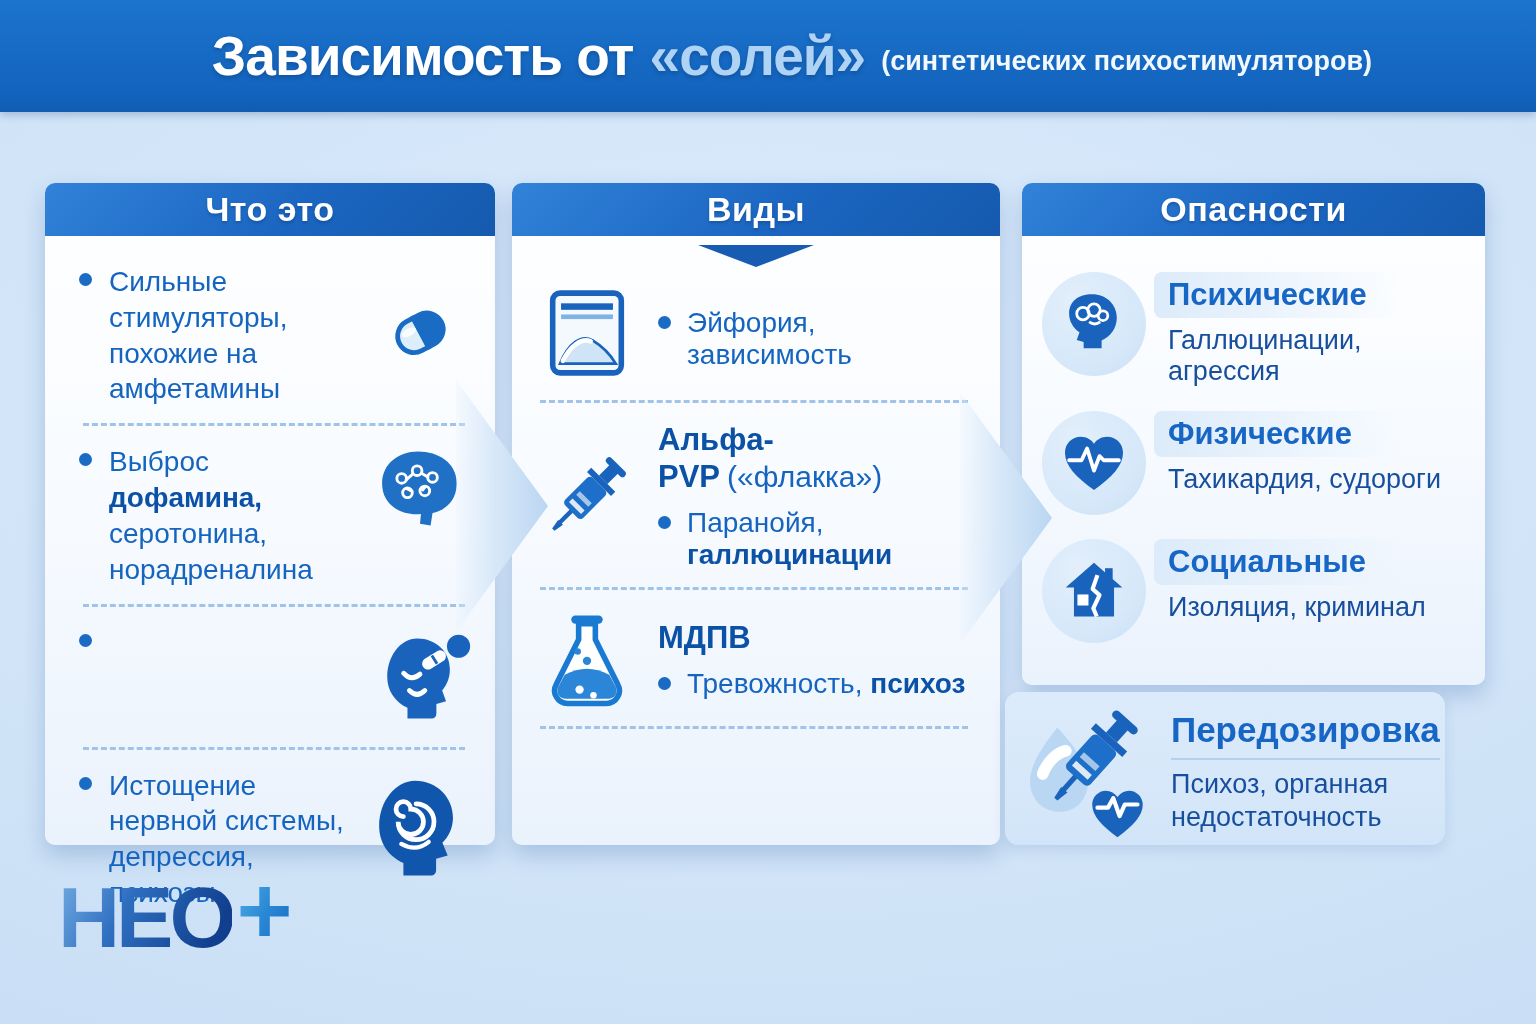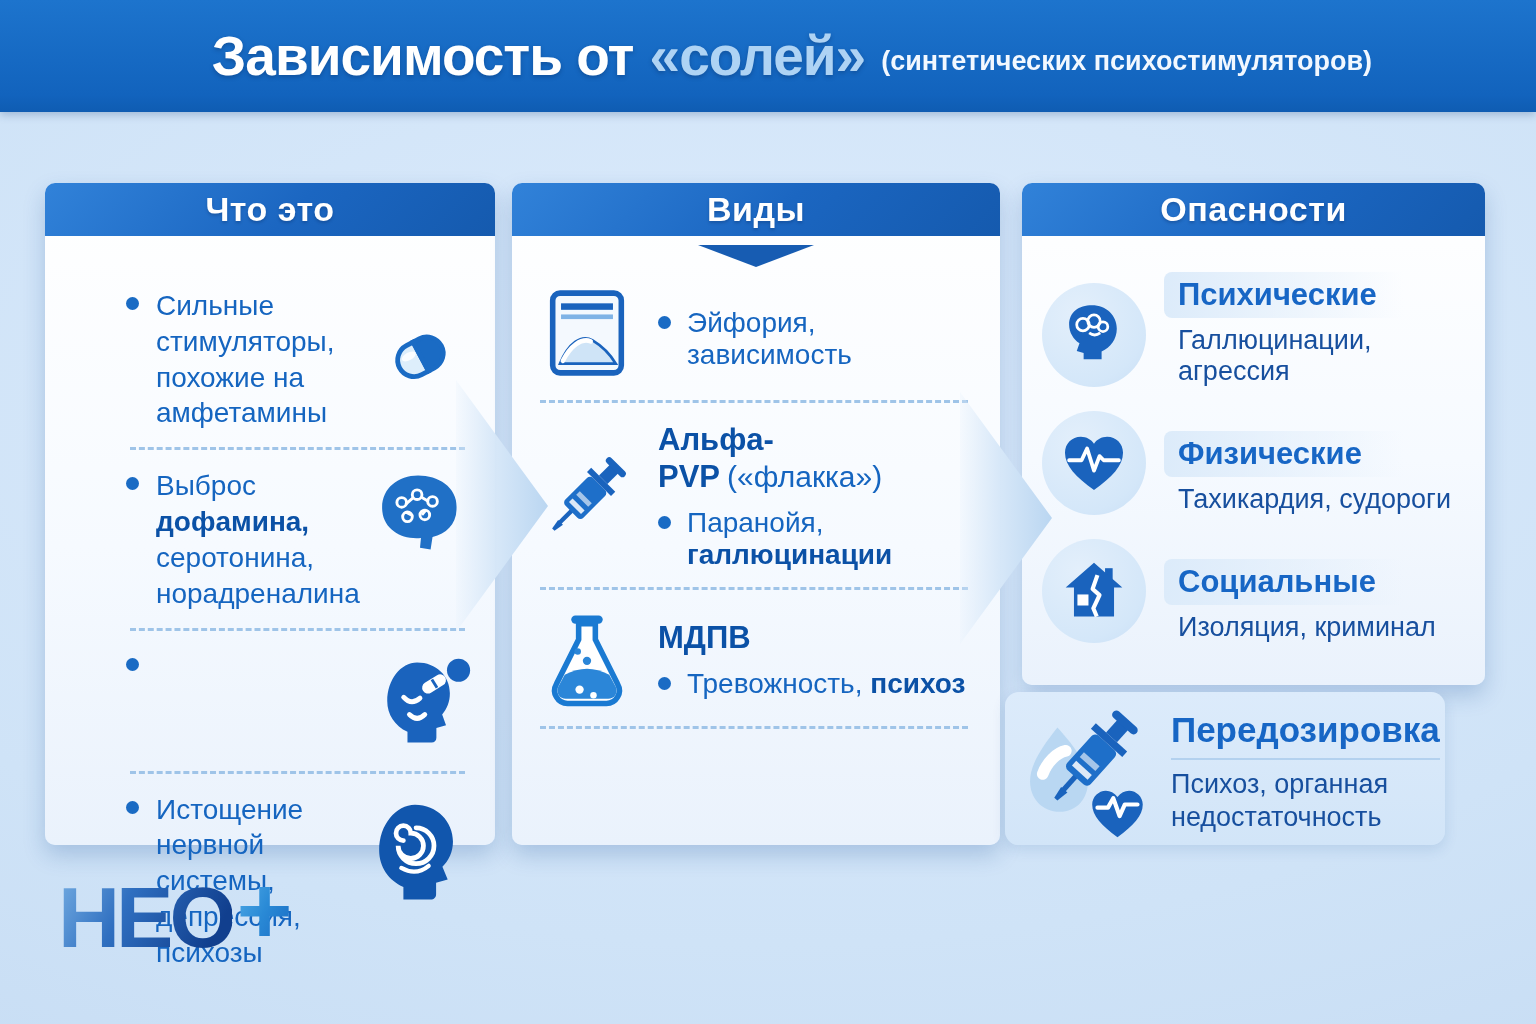--- a/index.html
+++ b/index.html
@@ -35,21 +35,21 @@
     text-shadow:0 2px 3px rgba(10,40,90,.3); }
   .notch { position:absolute; left:50%; top:62px; transform:translateX(-50%);
     width:0; height:0; border-left:58px solid transparent; border-right:58px solid transparent;
     border-top:22px solid #175cb2; }
 
   .dash { border:none; border-top:3px dashed #9fc4e8; margin:16px 8px 18px 4px; }
   .dot  { position:absolute; left:0; top:9px; width:13px; height:13px; border-radius:50%; background:#1a6bc4; }
   b { font-weight:700; color:#0b51a6; }
 
   
-  .what-body { padding:52px 22px 0 34px;margin-left:47px; }
+  .what-body { padding:28px 22px 0 34px; }
   .what-row  { display:flex; align-items:flex-start; justify-content:space-between; gap:6px; }
   .what-text { position:relative; padding-left:30px; font-size:28px; line-height:1.28; color:#1565c0; }
   .what-icon { width:106px; height:106px; flex:none; }
   .what-row.r1 .what-text { max-width:292px; }
   .what-row.r1 .what-icon { margin-top:16px; }
   .what-row.r2 .what-text { max-width:286px; }
   .what-row.r2 .what-icon { margin-top:-8px; }
   .what-row.r3 .what-text { max-width:270px; }
   .what-row.r4 .what-text { max-width:280px; }
   .what-row.r4 .what-icon { width:116px; height:116px; }
@@ -59,21 +59,21 @@
   .type-row  { display:flex; align-items:center; gap:20px; }
   .type-icon { width:102px; height:102px; flex:none; }
   .type-text { flex:1; }
   .type-title{ font-size:30px; color:#1565c0; line-height:1.2; }
   .type-title b { font-size:31px; }
   .type-title .nt { margin-left:7px; }
   .type-effect { margin-top:12px; font-size:28px; color:#1565c0; position:relative; padding-left:29px; }
 
   
   .dangers-body { padding:36px 22px 0 20px; display:flex; flex-direction:column; gap:24px; }
-  .danger-row { display:flex; align-items:flex-end; gap:18px; }
+  .danger-row { display:flex; align-items:flex-start; gap:8px; }
   .danger-icon-wrap { width:104px; height:104px; border-radius:50%; flex:none;
     background: radial-gradient(circle at 35% 30%, #e3effb 0%, #d4e7f9 70%, #c8def5 100%);
     display:flex; align-items:center; justify-content:center; }
   .danger-icon-wrap svg { width:76px; height:76px; }
   .danger-text { flex:1; }
   .danger-title { display:block; font-size:31px; font-weight:700; color:#1766c5;
     padding:5px 8px 5px 14px; border-radius:8px;
     background: linear-gradient(90deg,#dcebfa 0%, rgba(222,236,250,0) 80%); }
   .danger-desc { font-size:27px; color:#174f9e; margin-top:7px; padding-left:14px; }
 

